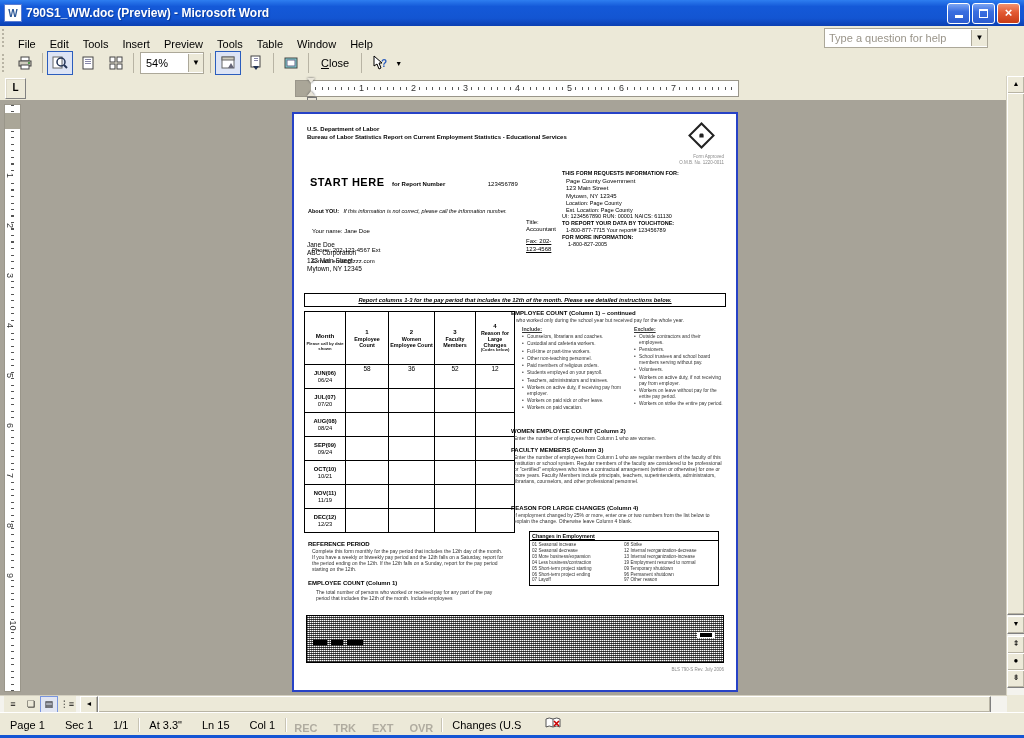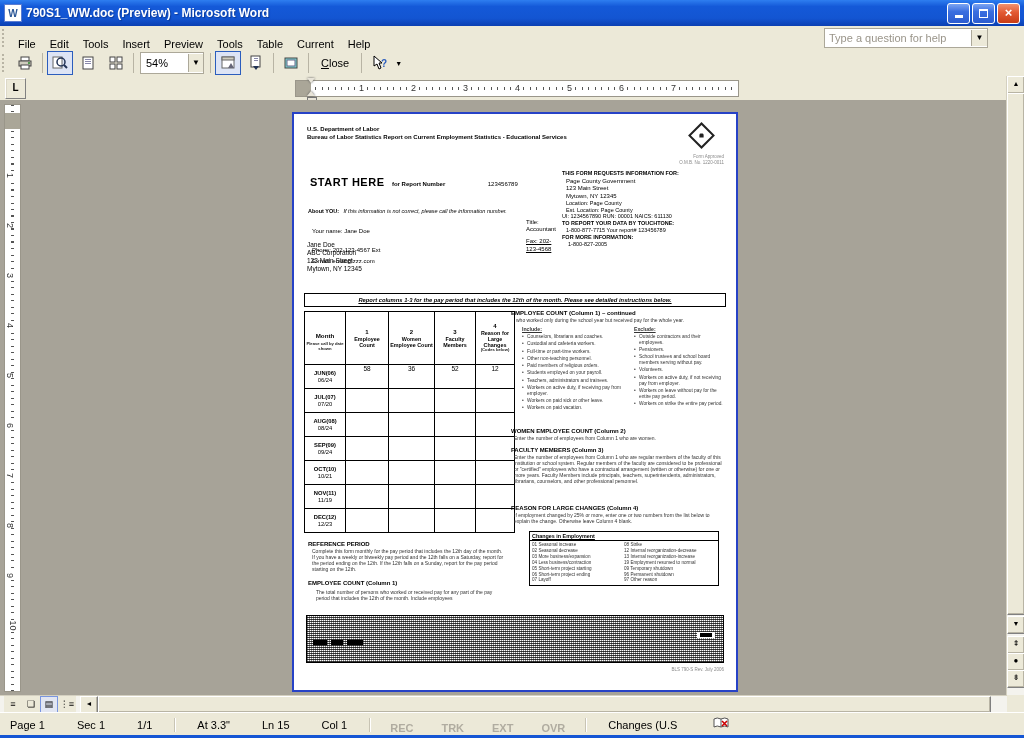--- a/index.html
+++ b/index.html
@@ -108,21 +108,21 @@
     font-size:7px;text-align:center;line-height:14px;color:#000;}
   .vthumb{position:absolute;left:0;top:17px;width:16px;height:520px;background:#ece9d8;border:1px solid #fff;
     border-right-color:#808080;border-bottom-color:#808080;box-shadow:inset -1px -1px 0 #b8b4a4;}
   .hscrollrow{position:absolute;left:0;top:695px;width:1007px;height:17px;background:#f4f3ee;border-top:1px solid #d4d0c0;display:flex;align-items:center;}
   .viewbtn{width:16px;height:15px;background:#ece9d8;font-size:9px;text-align:center;line-height:14px;border:1px solid #ece9d8;}
   .viewbtn.sel{border:1px solid #7a96df;background:#e2e6f2;}
   .corner{position:absolute;right:0;top:695px;width:17px;height:17px;background:#ece9d8;}
   .hthumb{flex:1;height:15px;background:#ece9d8;border:1px solid #fff;border-right-color:#808080;border-bottom-color:#808080;box-shadow:inset -1px -1px 0 #b8b4a4;margin-right:16px;}
   
   .statusbar{position:absolute;left:0;top:712px;width:1024px;height:23px;background:#ece9d8;
-    display:flex;align-items:center;font-size:11px;border-top:1px solid #fff;gap:12px;}
+    display:flex;align-items:center;font-size:11px;border-top:1px solid #fff;}
   .stx{padding:0 10px;white-space:nowrap;}
   .sdim{color:#b0aca0;font-weight:bold;padding:0 8px;margin-top:6px;}
   .sdiv{width:1px;height:14px;background:#c8c4b4;box-shadow:1px 0 0 #fff;}
   .winedge{position:absolute;left:0;top:735px;width:1024px;height:3px;background:#1455d4;}
 </style>
 </head>
 <body>
 
 <div class="win">
 
@@ -142,21 +142,21 @@
 
   <div class="menubar">
     <div class="grip"></div>
     <div class="mitem">File</div>
     <div class="mitem">Edit</div>
     <div class="mitem">Tools</div>
     <div class="mitem">Insert</div>
     <div class="mitem">Preview</div>
     <div class="mitem">Tools</div>
     <div class="mitem">Table</div>
-    <div class="mitem">Current</div>
+    <div class="mitem">Window</div>
     <div class="mitem">Help</div>
     <div class="helpbox">
       <span>Type a question for help</span>
       <div class="dd">▼</div>
     </div>
   </div>
 
   <div class="toolbar">
     <div class="grip"></div>
     <div class="tbtn">

